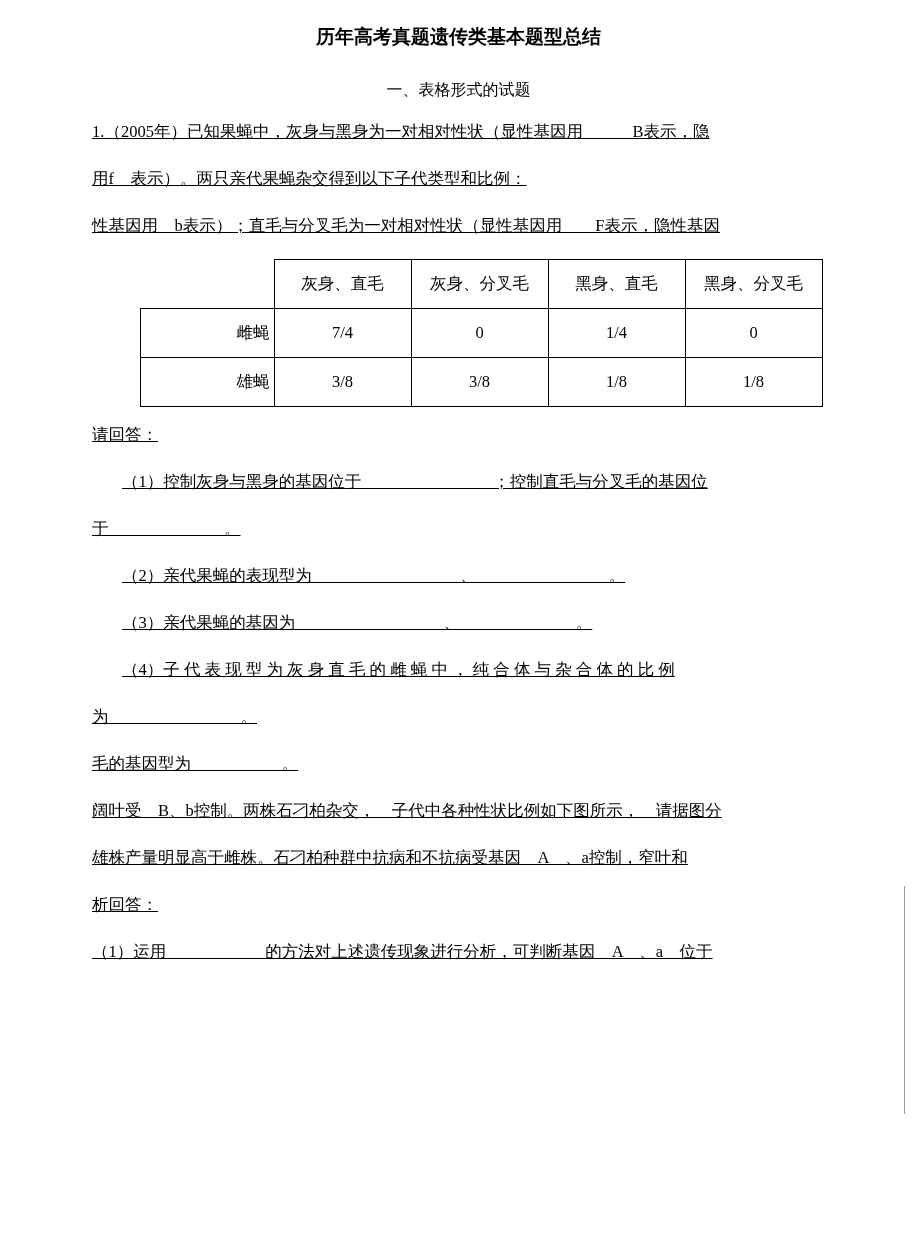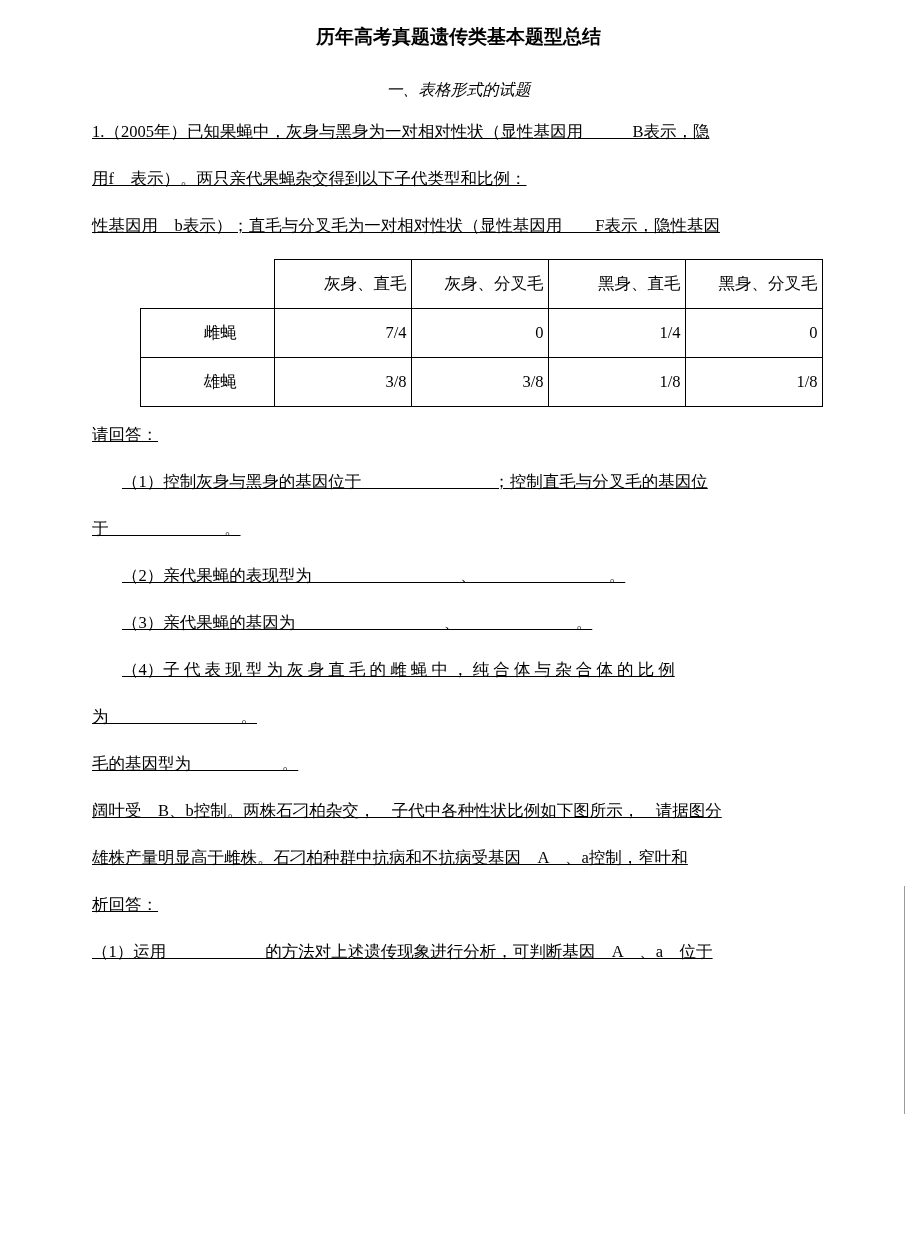--- a/index.html
+++ b/index.html
@@ -24,51 +24,50 @@
     font-weight: 700;
     margin: 0;
     line-height: 26px;
   }
   .section-heading {
     text-align: center;
     font-size: 16px;
     font-weight: 400;
     margin: 28px 0 6px 0;
     line-height: 24px;
-    font-style: italic;
   }
   p.line {
     font-size: 16.5px;
     line-height: 47px;
     margin: 0;
     white-space: pre-wrap;
     text-decoration: underline;
   }
   p.indent {
     text-indent: 30px;
   }
   table.results {
     border-collapse: collapse;
     margin: 10px 0 4px 48px;
     table-layout: fixed;
   }
   table.results td {
     border: 1.6px solid #000;
     font-size: 16.5px;
     height: 48px;
-    text-align: right;
+    text-align: center;
     padding: 0 4px;
     white-space: nowrap;
   }
   table.results td.corner {
     border-top: none;
     border-left: none;
   }
   table.results td.rowlabel {
-    text-align: center;
+    text-align: right;
     padding-left: 30px;
   }
   .col-label { width: 125px; }
   .col-data  { width: 128px; }
   .margin-line {
     position: absolute;
     left: 904px;
     top: 886px;
     width: 1px;
     height: 228px;

